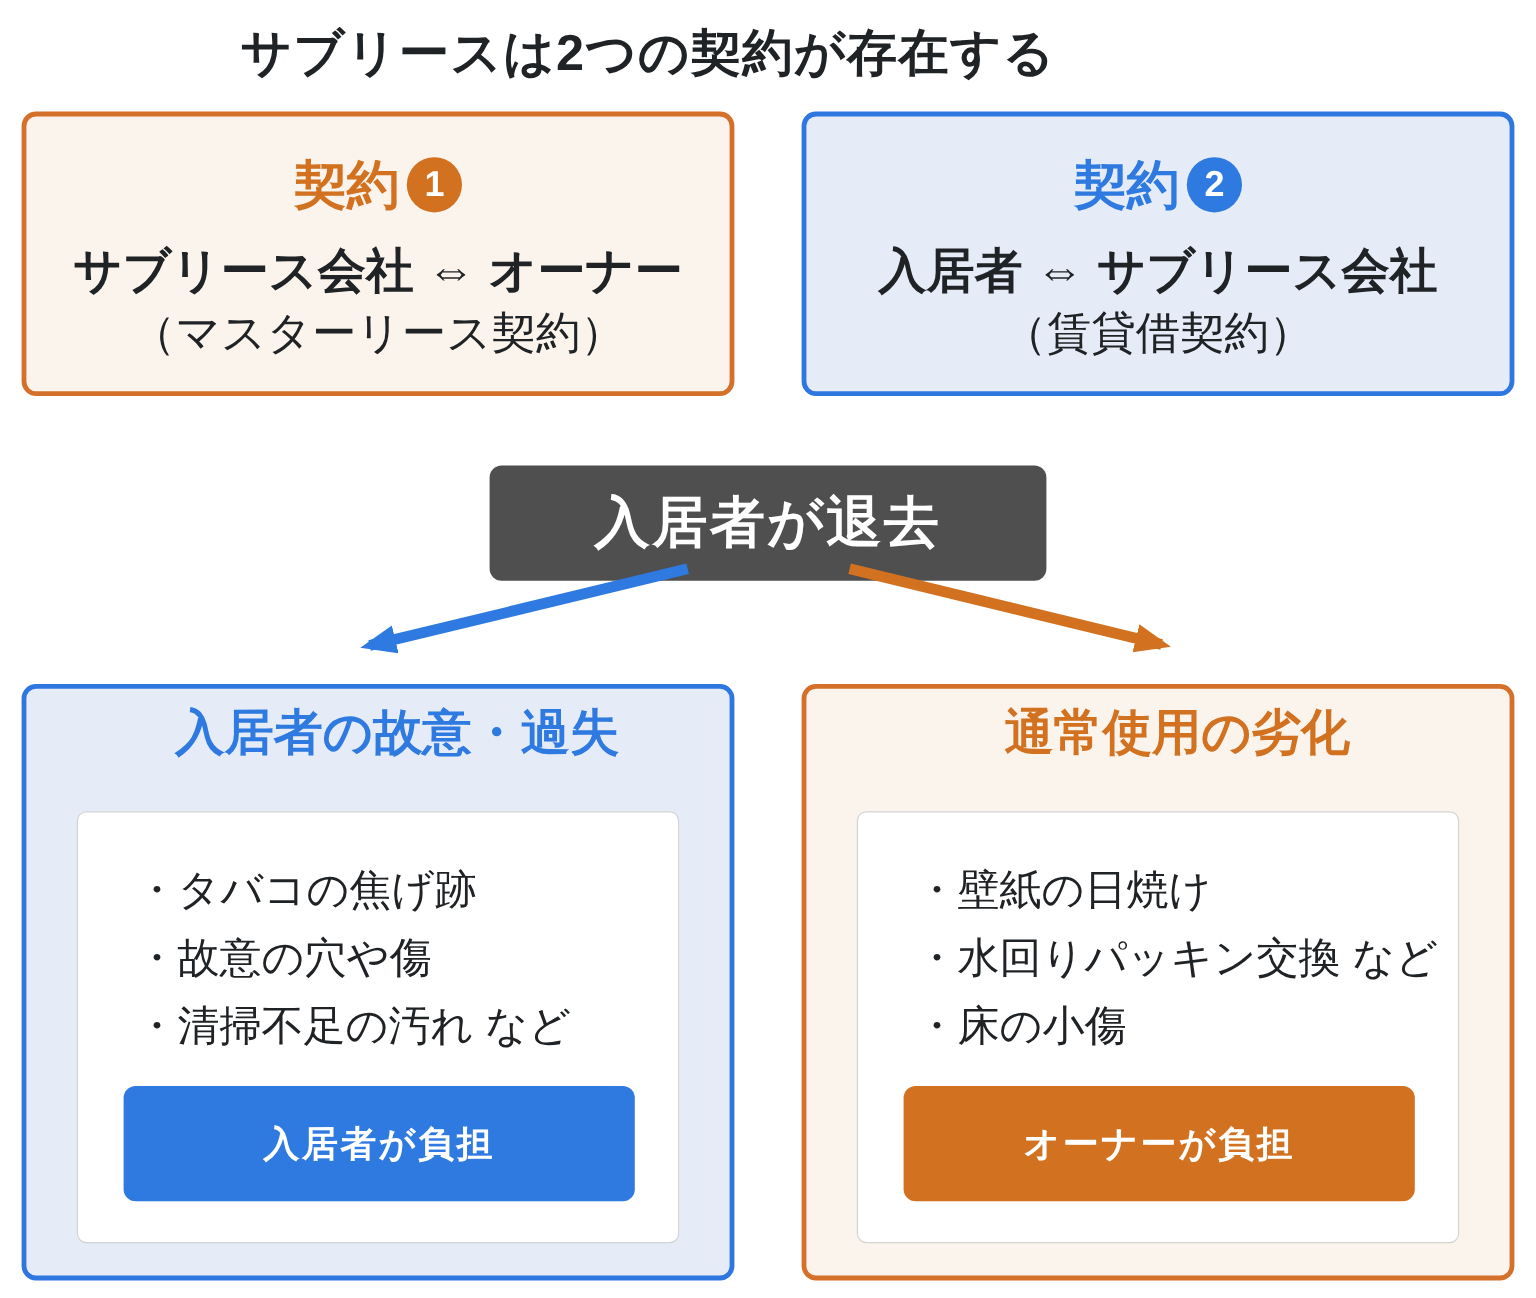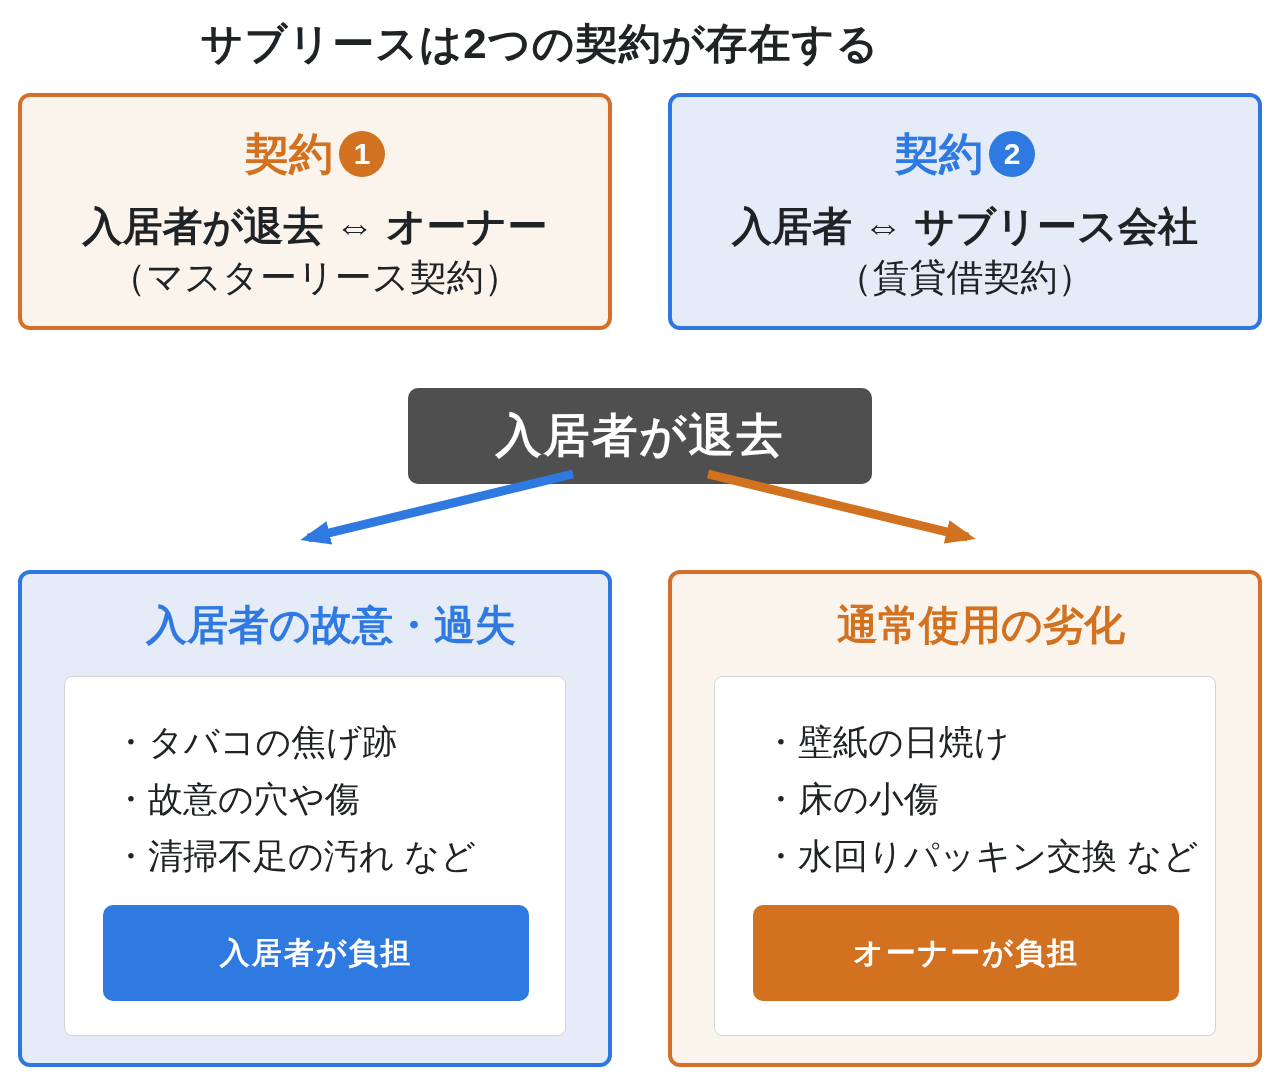--- a/index.html
+++ b/index.html
@@ -80,21 +80,21 @@
   .stroke-blue{stroke:var(--blue-accent);}
   .fill-blue{fill:var(--blue-accent);}
   .stroke-orange{stroke:var(--orange-accent);}
   .fill-orange{fill:var(--orange-accent);}
   .outcome{
     top:570px;height:497px;
   }
   .outcome.blue{left:18px;background:var(--blue-bg);border:4px solid var(--blue-border);}
   .outcome.orange{left:668px;background:var(--orange-bg);border:4px solid var(--orange-border);}
   .outcome-heading{
-    margin-top:24px;
+    margin-top:9px;
     text-align:center;
     font-size:41px;font-weight:800;padding-left:32px;
   }
   .outcome.blue .outcome-heading{color:var(--blue-accent);}
   .outcome.orange .outcome-heading{color:var(--orange-accent);}
   .panel{
     position:absolute;left:42px;top:102px;
     width:502px;height:360px;
     background:#ffffff;
     border:1px solid var(--panel-border);
@@ -119,21 +119,21 @@
 </head>
 <body>
 
 <h1 class="title">サブリースは2つの契約が存在する</h1>
 
 <section class="card contract orange">
   <div class="contract-heading">
     <span>契約</span>
     <span class="num-circle">1</span>
   </div>
-  <div class="parties">入居者が退去 ⇔ オーナー</div>
+  <div class="parties">サブリース会社 ⇔ オーナー</div>
   <div class="subtitle">（マスターリース契約）</div>
 </section>
 
 <section class="card contract blue">
   <div class="contract-heading">
     <span>契約</span>
     <span class="num-circle">2</span>
   </div>
   <div class="parties">入居者 ⇔ サブリース会社</div>
   <div class="subtitle">（賃貸借契約）</div>
@@ -166,18 +166,18 @@
     </ul>
     <div class="badge">入居者が負担</div>
   </div>
 </section>
 
 <section class="card outcome orange">
   <div class="outcome-heading">通常使用の劣化</div>
   <div class="panel">
     <ul class="item-list">
       <li>・壁紙の日焼け</li>
+      <li>・水回りパッキン交換 など</li>
       <li>・床の小傷</li>
-      <li>・水回りパッキン交換 など</li>
     </ul>
     <div class="badge">オーナーが負担</div>
   </div>
 </section>
 
 </body></html>

